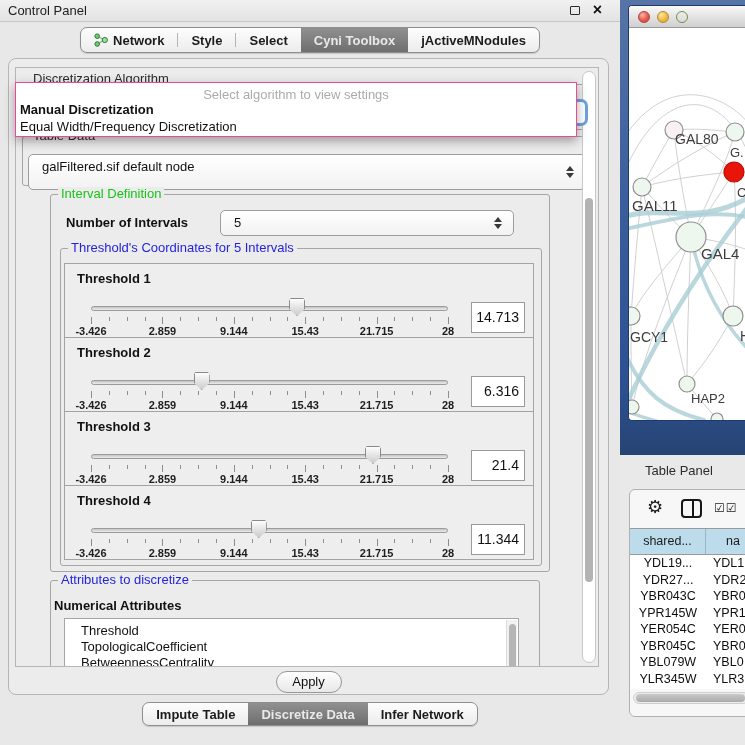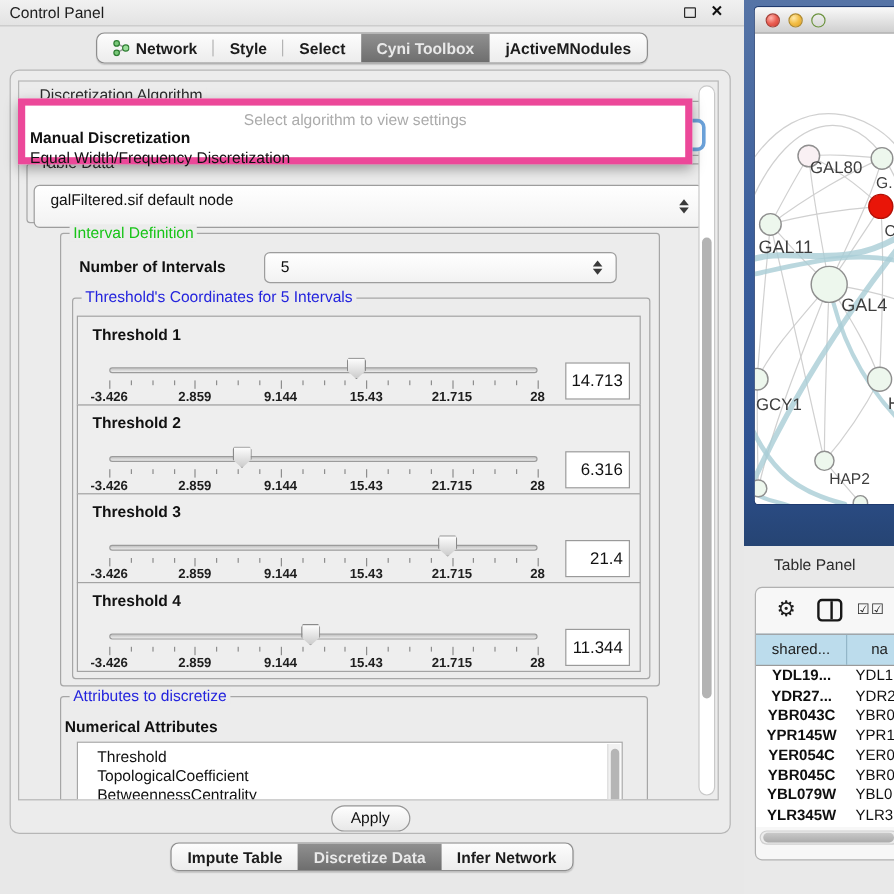--- a/index.html
+++ b/index.html
@@ -34,21 +34,21 @@
   .combo{position:absolute;background:linear-gradient(#ffffff,#f2f2f2);border:1px solid #9d9d9d;border-radius:5px;font-size:13px;color:#111;}
   .combo .val{padding:4px 8px 0 13px;white-space:nowrap;overflow:hidden;}
   .arrows{position:absolute;right:11px;top:50%;transform:translateY(-50%);}
   .arr-up{width:0;height:0;border-left:4px solid transparent;border-right:4px solid transparent;border-bottom:5px solid #3a3a3a;margin-bottom:2px;}
   .arr-dn{width:0;height:0;border-left:4px solid transparent;border-right:4px solid transparent;border-top:5px solid #3a3a3a;}
 
   .bold-label{position:absolute;font-size:13px;font-weight:bold;color:#111;white-space:nowrap;}
 
   
   .combo-sliver{position:absolute;left:564px;top:99px;width:24px;height:27px;border:3px solid #6ba2da;border-radius:7px;background:#fff;z-index:20;}
-  .popup{position:absolute;left:15px;top:82px;width:562px;height:55px;background:#fff;border:6px solid #ec4899;box-shadow:0 4px 10px rgba(0,0,0,.35);z-index:40;font-size:13px;}
+  .popup{position:absolute;left:15px;top:82px;width:562px;height:55px;background:#fff;border:1px solid #ec4899;box-shadow:0 4px 10px rgba(0,0,0,.35);z-index:40;font-size:13px;}
   .popup .hint{color:#ababab;text-align:center;padding-top:4px;height:18px;}
   .popup .opt{padding:1px 4px;height:17px;color:#111;}
   .popup .opt.first{font-weight:bold;}
 
   
   .th-rows{position:absolute;left:48px;top:196px;width:470px;}
   .th-row{position:relative;height:75px;border:1px solid #a3a3a3;background:#eeeeee;margin-top:-1px;}
   .th-title{position:absolute;left:12px;top:7px;font-size:13px;font-weight:bold;color:#111;}
   .th-track{position:absolute;left:26px;top:42px;width:357px;height:5px;border:1px solid #9b9b9b;border-radius:3px;background:linear-gradient(#c3c3c3,#ececec);}
   .tick{position:absolute;top:53px;width:1px;height:4px;background:#8d8d8d;}
@@ -84,21 +84,21 @@
   .tp-toolbar{position:relative;height:38px;}
   .gear{position:absolute;left:17px;top:8px;font-size:18px;color:#1c1c1c;line-height:18px;}
   .col-icon{position:absolute;left:51px;top:9px;width:21px;height:19px;border:2px solid #171717;border-radius:4px;}
   .col-icon div{position:absolute;left:50%;top:0;width:2px;height:100%;background:#171717;}
   .checks{position:absolute;left:84px;top:11px;font-size:12px;color:#222;letter-spacing:1px;}
   .tp-th{display:flex;height:27px;border-top:1px solid #9a9a9a;border-bottom:1px solid #9a9a9a;background:#bcdcec;font-size:12.5px;color:#1b1b1b;}
   .tp-th .c1{width:76px;border-right:1px solid #93b6c8;text-align:center;line-height:25px;}
   .tp-th .c2{flex:1;padding-left:20px;line-height:25px;}
   .tp-body{height:134px;overflow:hidden;background:#fff;}
   .tp-tr{display:flex;height:16.5px;font-size:12.5px;color:#0f0f0f;background:#fff;}
-  .tp-tr .td1{width:76px;text-align:center;line-height:16px;font-weight:bold;}
+  .tp-tr .td1{width:76px;text-align:center;line-height:16px;}
   .tp-tr .td2{flex:1;padding-left:7px;line-height:16px;}
   .hscroll{position:absolute;left:3px;right:3px;top:202px;height:12px;background:#ececec;border:1px solid #cfcfcf;border-radius:6px;}
   .hscroll .thumb{position:absolute;left:2px;top:1px;width:96%;height:8px;background:linear-gradient(#c9c9c9,#ababab);border-radius:4px;}
 
   .net-ico{display:inline-block;width:14px;height:14px;}
 </style>
 </head>
 <body>
 
 <div class="screen">

